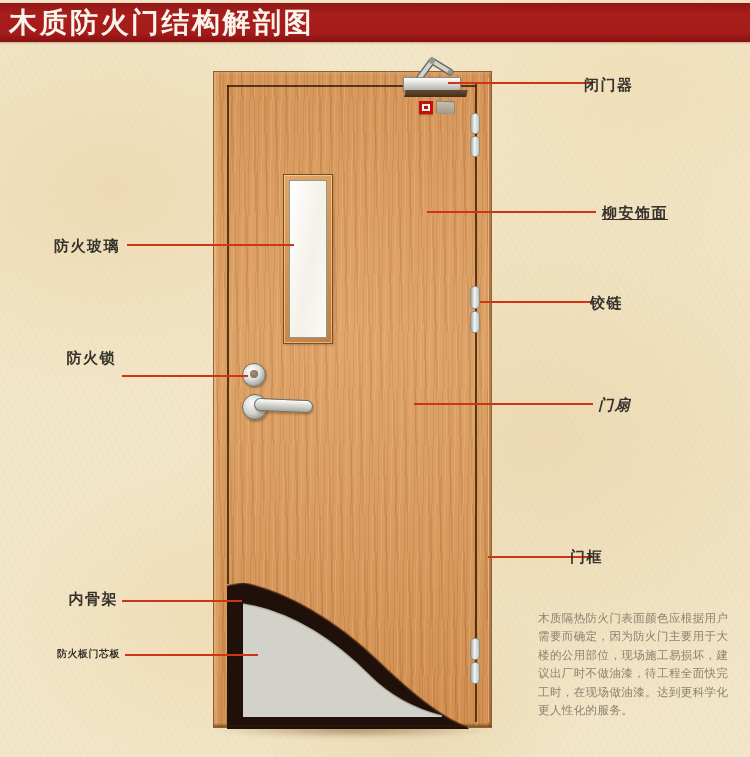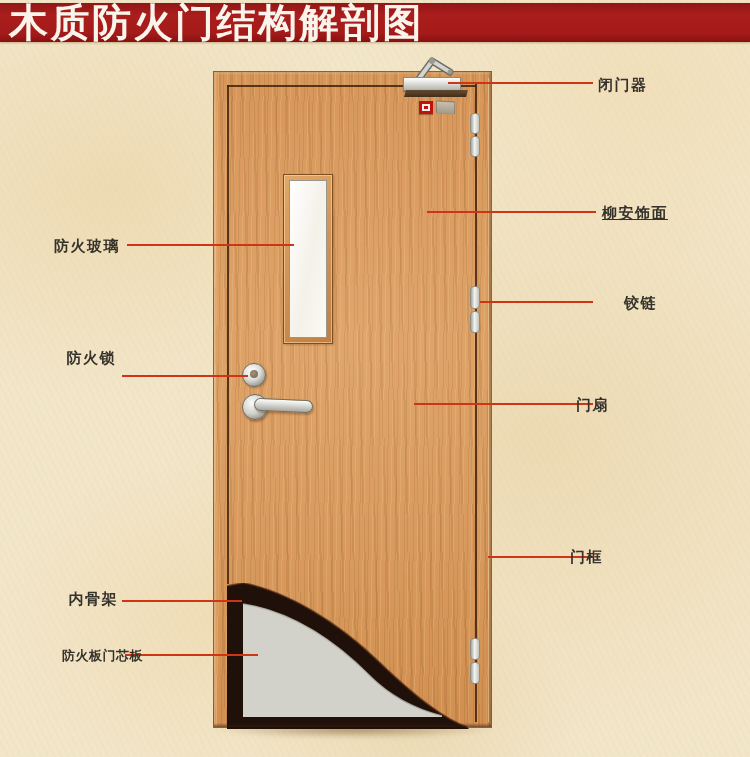--- a/index.html
+++ b/index.html
@@ -12,21 +12,21 @@
       radial-gradient(520px 420px at 72% 58%, rgba(229,203,152,.45), transparent 72%),
       radial-gradient(300px 240px at 28% 82%, rgba(236,212,164,.5), transparent 70%),
       radial-gradient(240px 200px at 55% 95%, rgba(226,199,147,.4), transparent 70%),
       repeating-linear-gradient(63deg, rgba(210,180,125,.06) 0 2px, transparent 2px 6px),
       repeating-linear-gradient(-58deg, rgba(255,248,230,.08) 0 1px, transparent 1px 5px);}
   
   .banner{position:absolute;left:0;top:3px;width:750px;height:39px;
     background:linear-gradient(180deg,#911717,#aa1e1c 32%,#a41b1a 78%,#861111);
     box-shadow:0 1px 2px rgba(120,70,30,.35);}
   .banner span{display:block;padding-left:9px;line-height:40px;
-    font-size:39px;font-weight:bold;color:#faf5ec;letter-spacing:2.5px;white-space:nowrap;}
+    font-size:28px;font-weight:bold;color:#faf5ec;letter-spacing:2.5px;white-space:nowrap;}
   
   .door{position:absolute;left:213px;top:71px;width:279px;height:657px;
     border:1px solid rgba(125,72,24,.7);box-sizing:border-box;
     background-image:
       radial-gradient(500px 600px at 50% 40%, rgba(255,220,170,.18), transparent 75%),
       repeating-linear-gradient(91deg, rgba(150,85,30,.20) 0 1px, transparent 1px 4px, rgba(238,194,138,.28) 4px 5px, transparent 5px 9px),
       repeating-linear-gradient(88.5deg, rgba(118,60,14,.14) 0 2px, transparent 2px 11px),
       linear-gradient(180deg,#d49154,#d99a5e 42%,#d08e4f);
     box-shadow:inset -2px 0 3px rgba(95,52,15,.4), inset 2px 0 3px rgba(255,228,185,.4), inset 0 2px 2px rgba(255,228,185,.3);}
   .door-shadow{position:absolute;left:216px;top:724px;width:276px;height:14px;
@@ -94,25 +94,25 @@
   .ln-lauan{left:427px;top:211px;width:169px;}
   .ln-hinge{left:480px;top:301px;width:113px;}
   .ln-leaf{left:414px;top:403px;width:179px;}
   .ln-frame{left:488px;top:556px;width:105px;}
   
   .lbl{position:absolute;font-size:15px;font-weight:bold;line-height:1.2;
     color:#35322c;letter-spacing:1.5px;white-space:nowrap;}
   .lb-glass{right:630px;top:237px;}
   .lb-lock{right:634px;top:349px;}
   .lb-skel{right:632px;top:592px;font-family:Liberation Mono, monospace;}
-  .lb-core{right:607px;top:648px;font-size:13px;letter-spacing:.5px;}
-  .lb-closer{left:598px;top:76px;}
+  .lb-core{right:630px;top:648px;font-size:10px;letter-spacing:.5px;}
+  .lb-closer{left:584px;top:76px;}
   .lb-lauan{left:602px;top:204px;text-decoration:underline;}
-  .lb-hinge{left:624px;top:294px;}
-  .lb-leaf{left:576px;top:396px;}
+  .lb-hinge{left:590px;top:294px;}
+  .lb-leaf{left:598px;top:396px;font-style:italic;}
   .lb-frame{left:570px;top:548px;}
   
   .desc{position:absolute;left:538px;top:609px;width:182px;
     font-size:11.5px;line-height:18.4px;color:#8d8171;letter-spacing:.4px;}
   .desc div{white-space:nowrap;}
 </style>
 </head>
 <body>
 
 <div class="stage">
@@ -188,14 +188,22 @@
   <div class="lbl lb-glass">防火玻璃</div>
   <div class="lbl lb-lock">防火锁</div>
   <div class="lbl lb-skel">内骨架</div>
   <div class="lbl lb-core">防火板门芯板</div>
   <div class="lbl lb-closer">闭门器</div>
   <div class="lbl lb-lauan">柳安饰面</div>
   <div class="lbl lb-hinge">铰链</div>
   <div class="lbl lb-leaf">门扇</div>
   <div class="lbl lb-frame">门框</div>
 
+  <div class="desc">
+    <div>木质隔热防火门表面颜色应根据用户</div>
+    <div>需要而确定，因为防火门主要用于大</div>
+    <div>楼的公用部位，现场施工易损坏，建</div>
+    <div>议出厂时不做油漆，待工程全面快完</div>
+    <div>工时，在现场做油漆。达到更科学化</div>
+    <div>更人性化的服务。</div>
+  </div>
 
 </div>
 
 </body></html>

